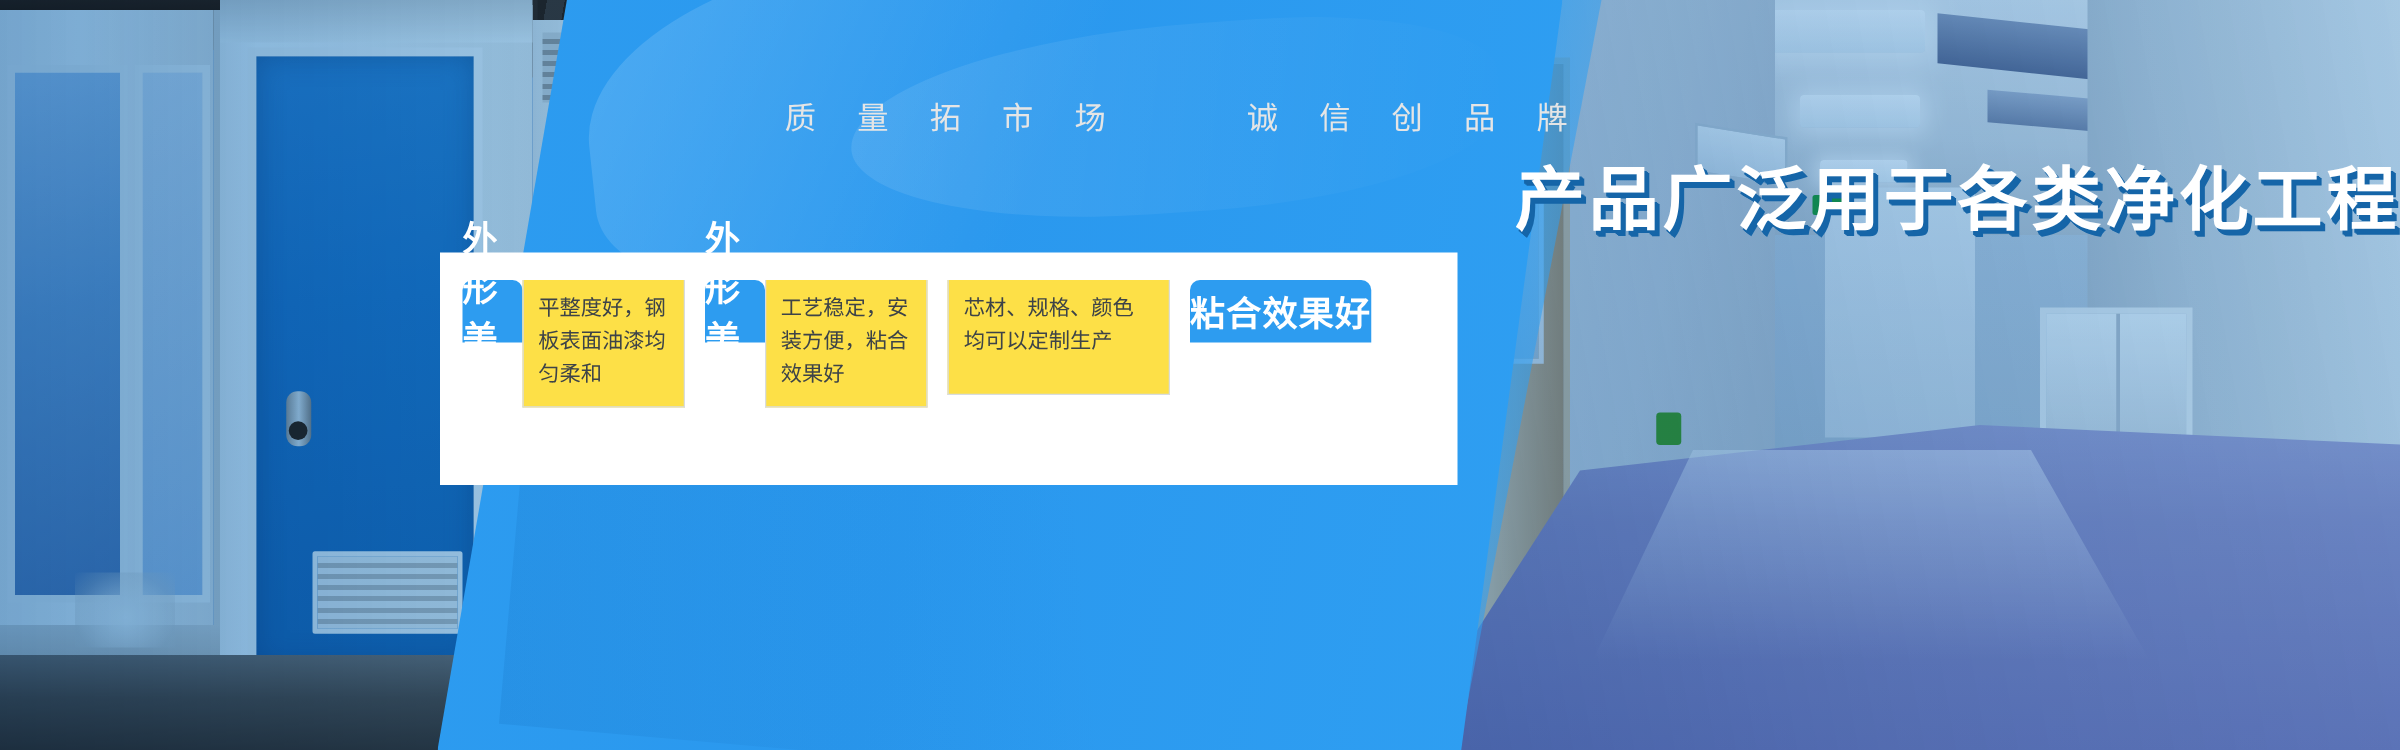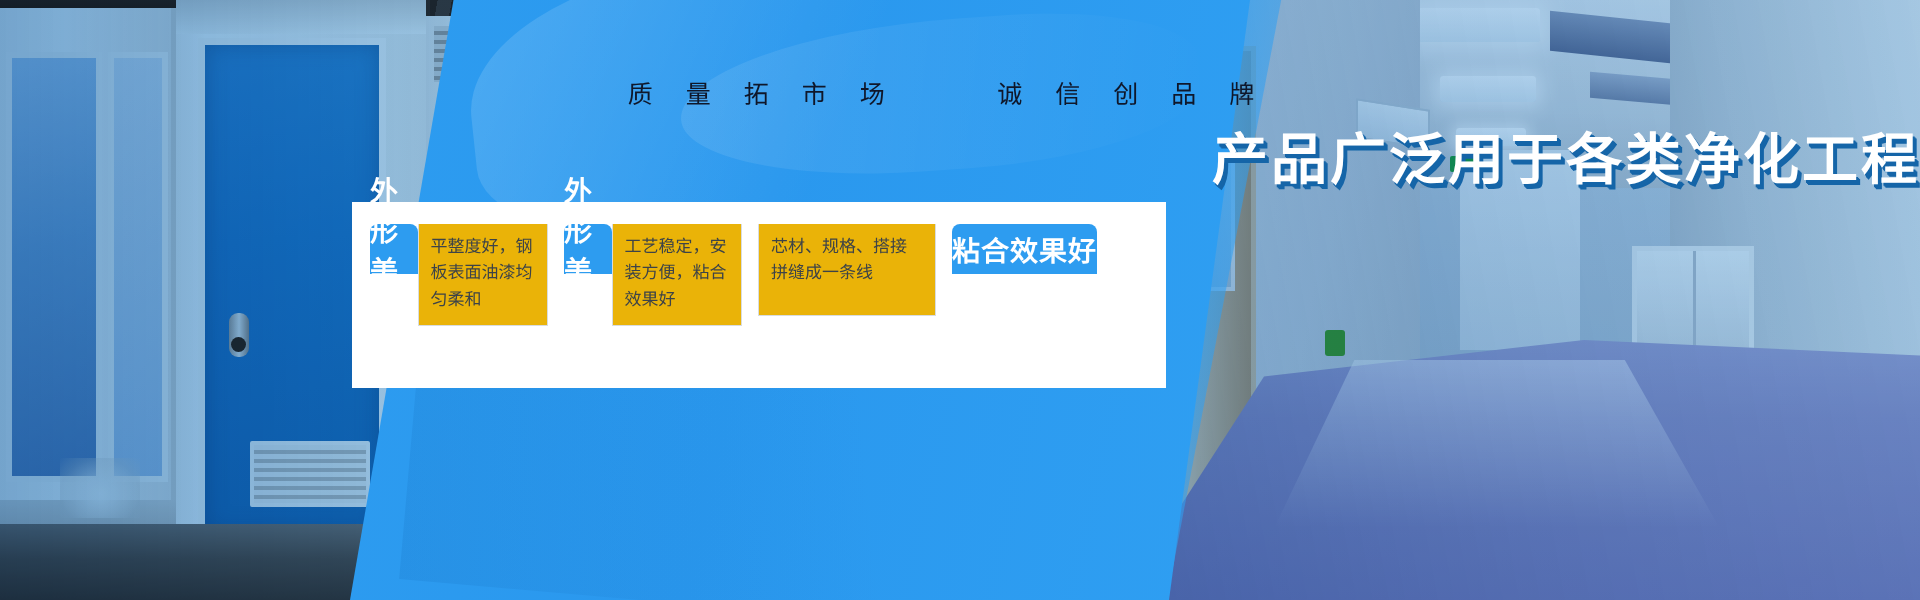--- a/index.html
+++ b/index.html
@@ -251,21 +251,21 @@
     clip-path:polygon(0 0, 62% 0, 18% 100%, 0 100%);
   }
 
   
   .subtitle {
     position:absolute; left:0; top:74px; width:1882px;
     text-align:center;
     font-size:25px;
     font-weight:400;
     letter-spacing:13px;
-    color:#0f172a;
+    color:#e5e5e5;
     text-indent:13px;
     white-space:pre;
     font-family:"Liberation Sans","DejaVu Sans",sans-serif;
   }
   .main-title {
     position:absolute; left:0; top:114px; width:1920px;
     text-align:right;
     font-size:56px;
     font-weight:bold;
     letter-spacing:3px;
@@ -300,21 +300,21 @@
     align-items:center;
     justify-content:center;
     color:#ffffff;
     font-size:28px;
     font-weight:bold;
     letter-spacing:1px;
     font-family:"Liberation Sans","DejaVu Sans",sans-serif;
   }
   .card-body {
     min-height:92px;
-    background:#eab308;
+    background:#fde047;
     border:1px solid #d8dcdf;
     border-top:none;
     padding:10px 12px 12px 12px;
     color:#3d4348;
     font-size:17px;
     line-height:1.55;
     font-family:"Liberation Sans","DejaVu Sans",sans-serif;
     word-break:break-all;
   }
 </style>
@@ -392,21 +392,21 @@
       <div class="card-head">外形美观</div>
       <div class="card-body">平整度好，钢板表面油漆均匀柔和</div>
     </div>
 
     <div class="card">
       <div class="card-head">外形美观</div>
       <div class="card-body">工艺稳定，安装方便，粘合效果好</div>
     </div>
 
     <div class="card">
-      <div class="card-body">芯材、规格、搭接拼缝成一条线</div>
+      <div class="card-body">芯材、规格、颜色均可以定制生产</div>
     </div>
 
     <div class="card">
       <div class="card-head">粘合效果好</div>
     </div>
 
   </div>
 
 </div>
 

